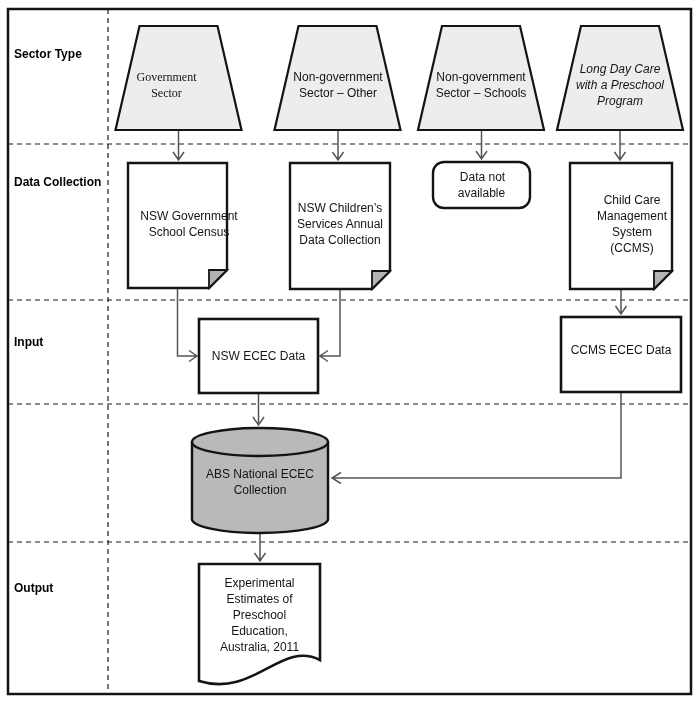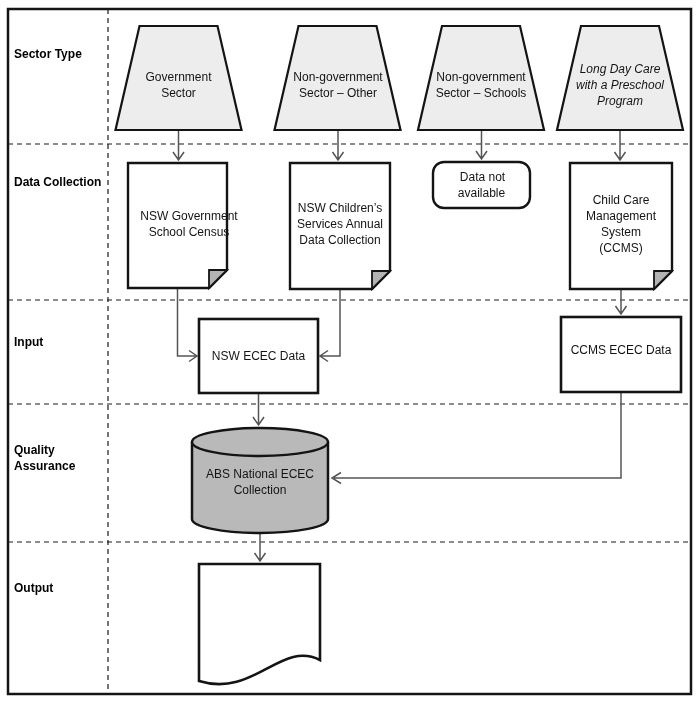--- a/index.html
+++ b/index.html
@@ -80,46 +80,49 @@
       <path d="M 192,442 V 519 A 68 14 0 0 0 328,519 V 442" fill="#b9b9b9"></path>
       <ellipse cx="260" cy="442" rx="68" ry="14" fill="#b9b9b9"></ellipse>
     </g>
 
     <path d="M 199,564 H 320 V 660 C 281,640 254,698 199,681 Z" fill="#ffffff" stroke="#141414" stroke-width="2.6"></path>
   </svg>
 
   <div class="row-label" style="left:14px;top:46px;">Sector Type</div>
   <div class="row-label" style="left:14px;top:174px;">Data Collection</div>
   <div class="row-label" style="left:14px;top:334px;">Input</div>
-  <div class="row-label" style="left:14px;top:442px;">Quality
-Assurance</div>
   <div class="row-label" style="left:14px;top:580px;">Output</div>
 
-  <div class="node-label" style="left:117px;top:55px;width:123px;height:60px;">Government
+  <div class="node-label" style="left:105px;top:55px;width:123px;height:60px;font-family:Liberation Serif, serif;">Government
 Sector</div>
   <div class="node-label" style="left:275px;top:55px;width:126px;height:60px;">Non-government
 Sector – Other</div>
   <div class="node-label" style="left:418px;top:55px;width:126px;height:60px;">Non-government
 Sector – Schools</div>
   <div class="node-label" style="left:559px;top:47px;width:122px;height:76px;font-style:italic;">Long Day Care
 with a Preschool
 Program</div>
 
   <div class="node-label" style="left:128px;top:166px;width:122px;height:115px;">NSW Government
 School Census</div>
   <div class="node-label" style="left:290px;top:166px;width:100px;height:115px;">NSW Children’s
 Services Annual
 Data Collection</div>
   <div class="node-label" style="left:433px;top:162px;width:97px;height:46px;text-align:right;">Data not
 available</div>
-  <div class="node-label" style="left:570px;top:166px;width:102px;height:115px;">Child Care
+  <div class="node-label" style="left:570px;top:166px;width:102px;height:115px;padding-left:11px;">Child Care
 Management
 System
 (CCMS)</div>
 
   <div class="node-label" style="left:199px;top:319px;width:119px;height:74px;">NSW ECEC Data</div>
   <div class="node-label" style="left:561px;top:317px;width:120px;height:66px;">CCMS ECEC Data</div>
 
   <div class="node-label" style="left:192px;top:434px;width:136px;height:95px;">ABS National ECEC
 Collection</div>
 
+  <div class="node-label" style="left:199px;top:566px;width:121px;height:98px;">Experimental
+Estimates of
+Preschool
+Education,
+Australia, 2011</div>
 
 </div>
 
 </body></html>

